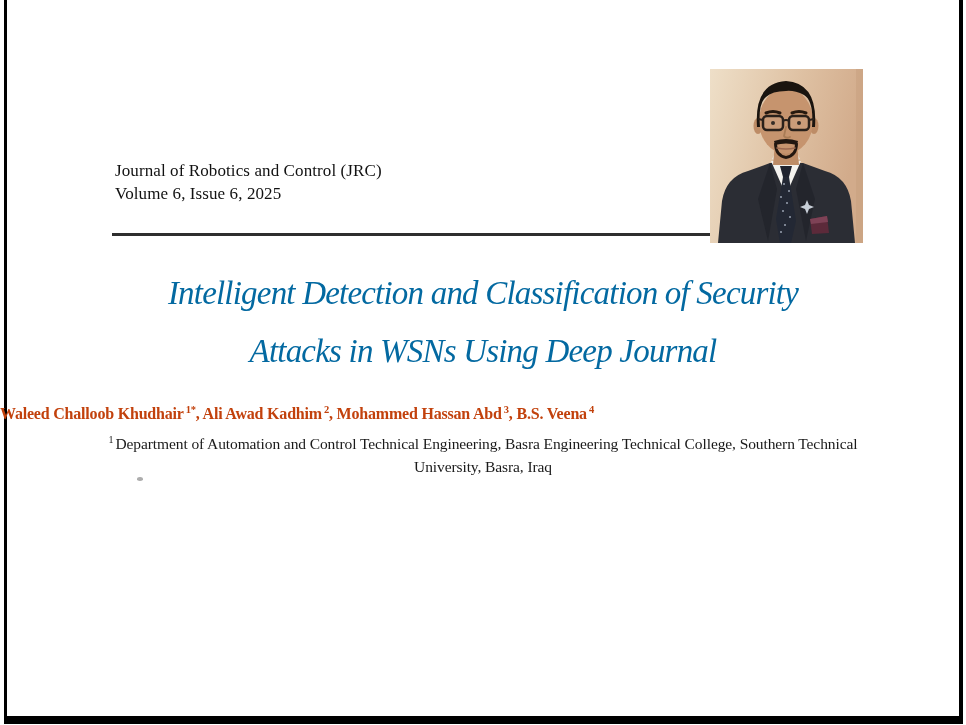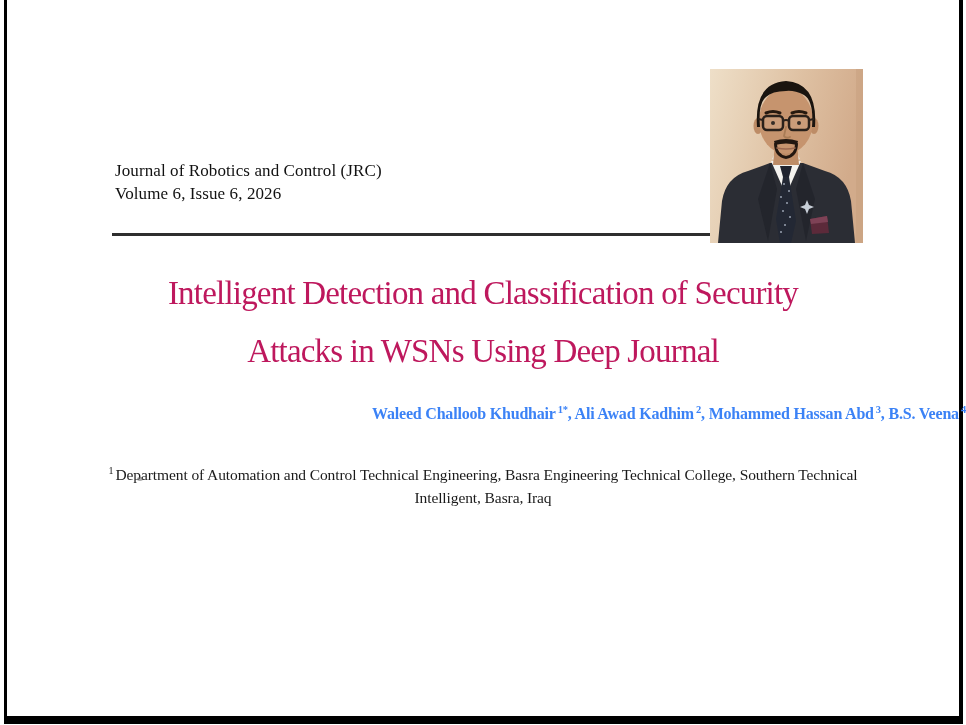--- a/index.html
+++ b/index.html
@@ -26,51 +26,52 @@
     background:#2e2e2e;
   }
   .photo{
     position:absolute;left:710px;top:69px;width:153px;height:174px;
     line-height:0;
   }
   .title{
     position:absolute;left:0;right:0;top:264px;margin:0;
     text-align:center;font-weight:400;
     font-size:33px;line-height:58px;letter-spacing:-0.8px;
-    color:#be185d;
+    color:#0369a1;
+    font-style:italic;
   }
   .authors{
     position:absolute;left:0;right:0;top:398px;
-    text-align:right;font-size:16px;line-height:24px;
-    font-weight:700;letter-spacing:-0.2px;color:#3b82f6;
+    text-align:left;font-size:16px;line-height:24px;
+    font-weight:700;letter-spacing:-0.2px;color:#c2410c;
   }
   .authors sup{font-size:10.5px;font-weight:700;margin-left:2px;}
   .affiliation{
     position:absolute;left:0;right:0;top:429px;
     text-align:center;font-size:15.5px;line-height:22.5px;
-    color:#1a1a1a;letter-spacing:-0.1px;margin-top:31px;
+    color:#1a1a1a;letter-spacing:-0.1px;
   }
   .affiliation sup{font-size:10px;margin-right:2px;}
   .stray-mark{
     position:absolute;left:137px;top:477px;width:6px;height:4px;
     background:#6a6a6a;opacity:.55;border-radius:45%;
   }
 </style>
 </head>
 <body>
 
 <div class="canvas">
 
   <div class="frame-left"></div>
   <div class="frame-right"></div>
   <div class="frame-bottom"></div>
 
   <div class="journal-block">
     <div>Journal of Robotics and Control (JRC)</div>
-    <div>Volume 6, Issue 6, 2026</div>
+    <div>Volume 6, Issue 6, 2025</div>
   </div>
 
   <div class="header-rule"></div>
 
   <div class="photo" role="img" aria-label="Portrait photo of author: man with glasses and goatee wearing a dark suit, white shirt, dotted tie and maroon pocket square on a beige background">
     <svg width="153" height="174" viewBox="0 0 153 174" xmlns="http://www.w3.org/2000/svg">
       <defs>
         <linearGradient id="bgGrad" x1="0" y1="0" x2="1" y2="0.25">
           <stop offset="0" stop-color="#eedfc8"></stop>
           <stop offset="0.55" stop-color="#dfc2a4"></stop>
@@ -144,18 +145,18 @@
 
   <div class="authors">
     <span>Waleed Challoob Khudhair</span><sup>1*</sup><span>, </span>
     <span>Ali Awad Kadhim</span><sup>2</sup><span>, </span>
     <span>Mohammed Hassan Abd</span><sup>3</sup><span>, </span>
     <span>B.S. Veena</span><sup>4</sup>
   </div>
 
   <div class="affiliation">
     <sup>1</sup><span>Department of Automation and Control Technical Engineering, Basra Engineering Technical College, Southern Technical</span><br>
-    <span>Intelligent, Basra, Iraq</span>
+    <span>University, Basra, Iraq</span>
   </div>
 
   <div class="stray-mark"></div>
 
 </div>
 
 </body></html>

